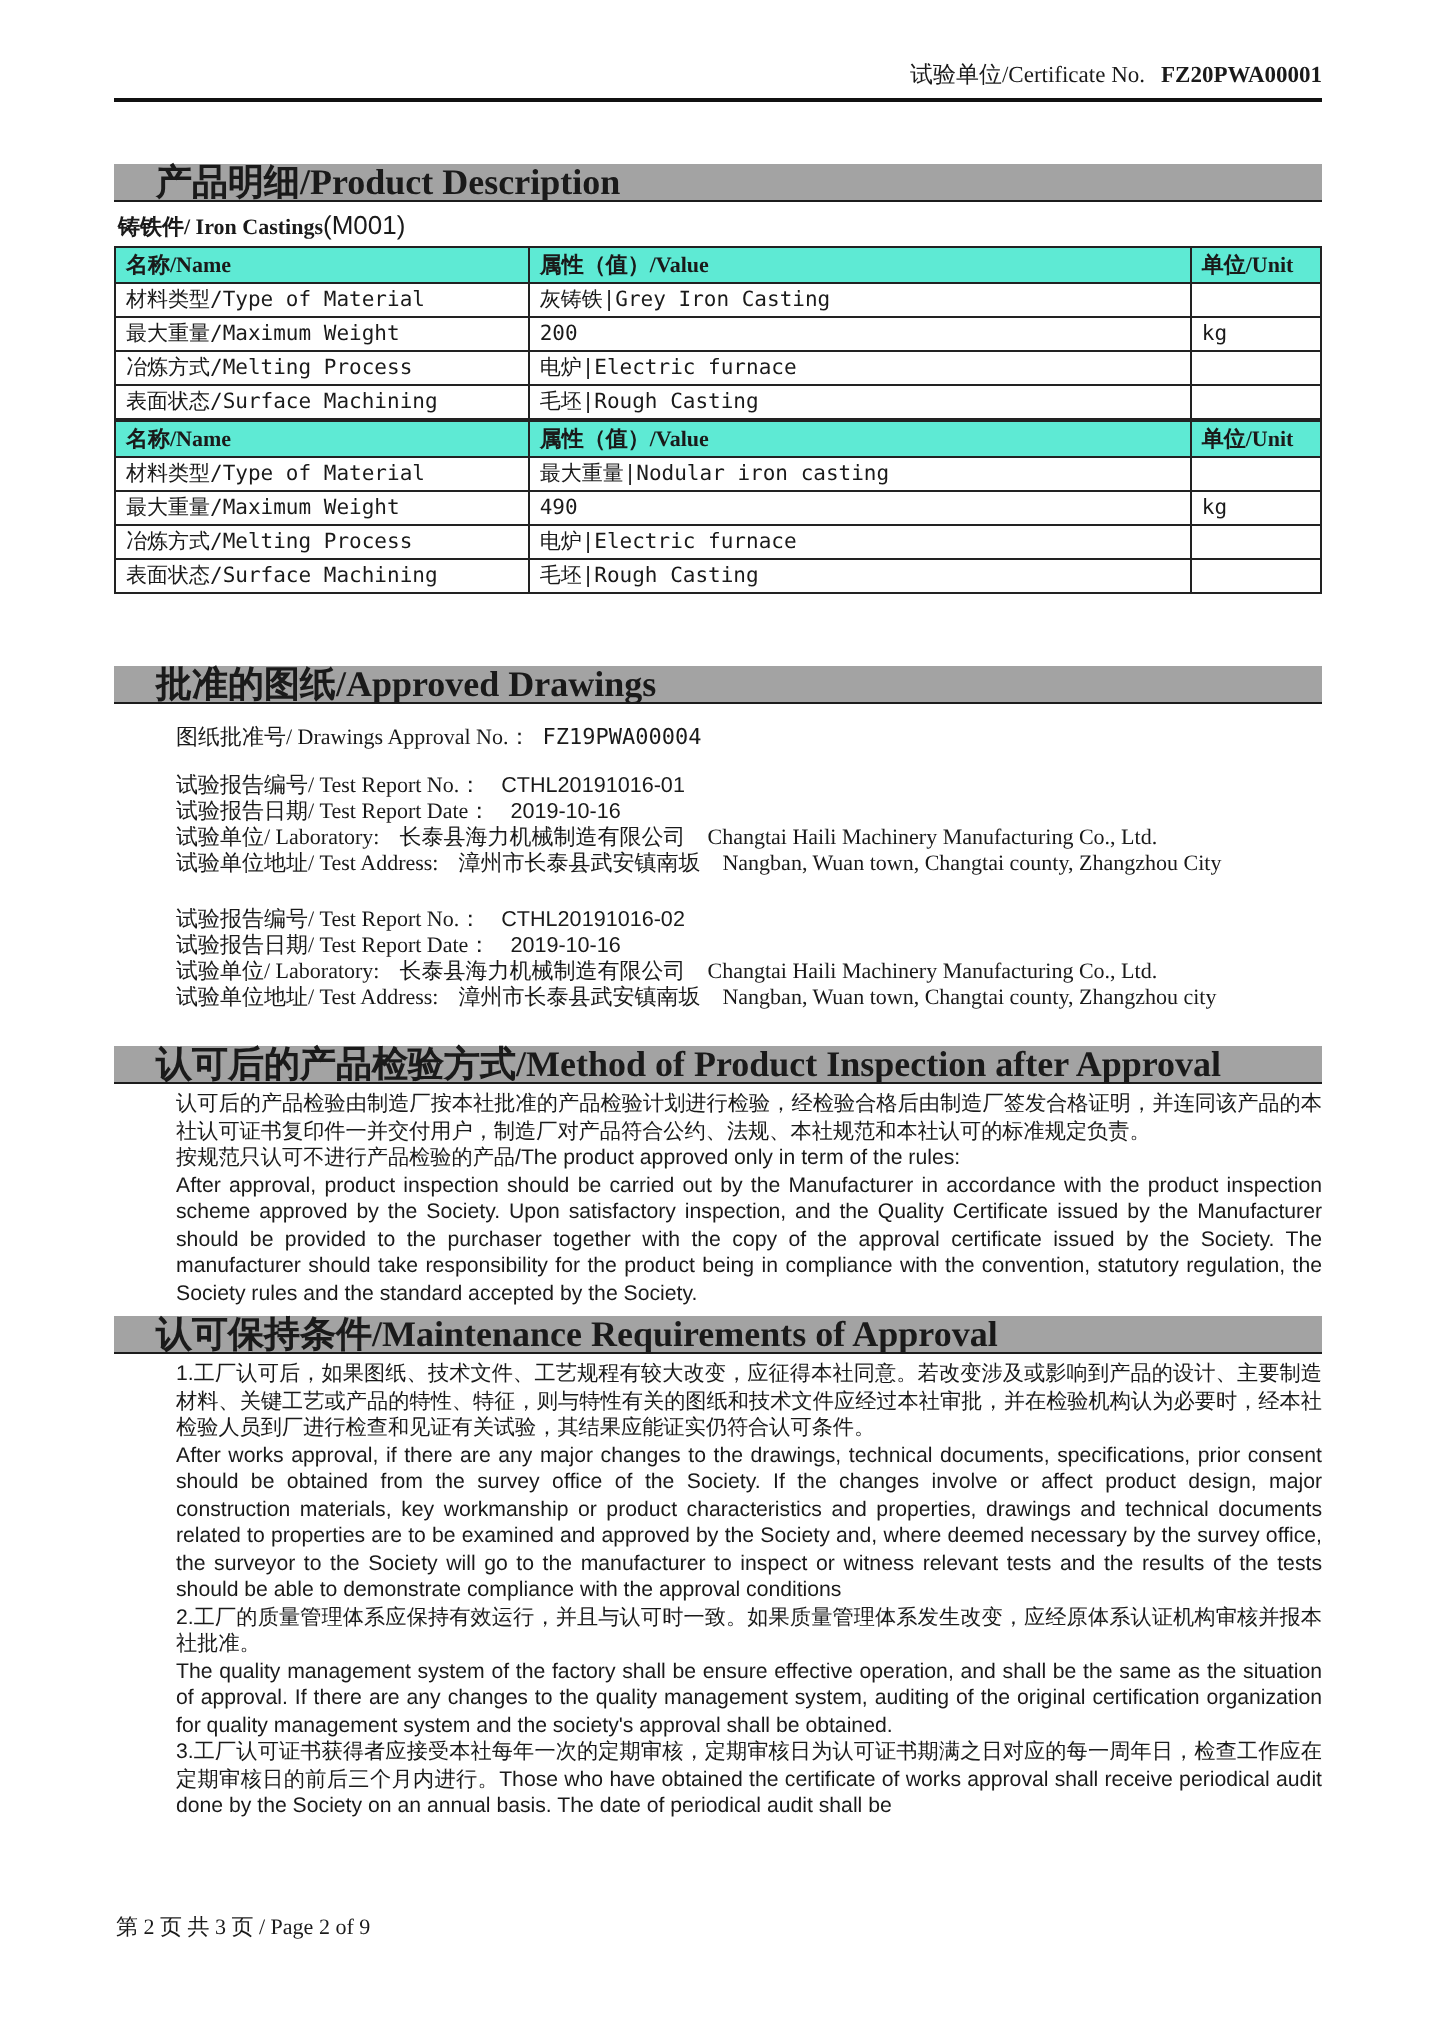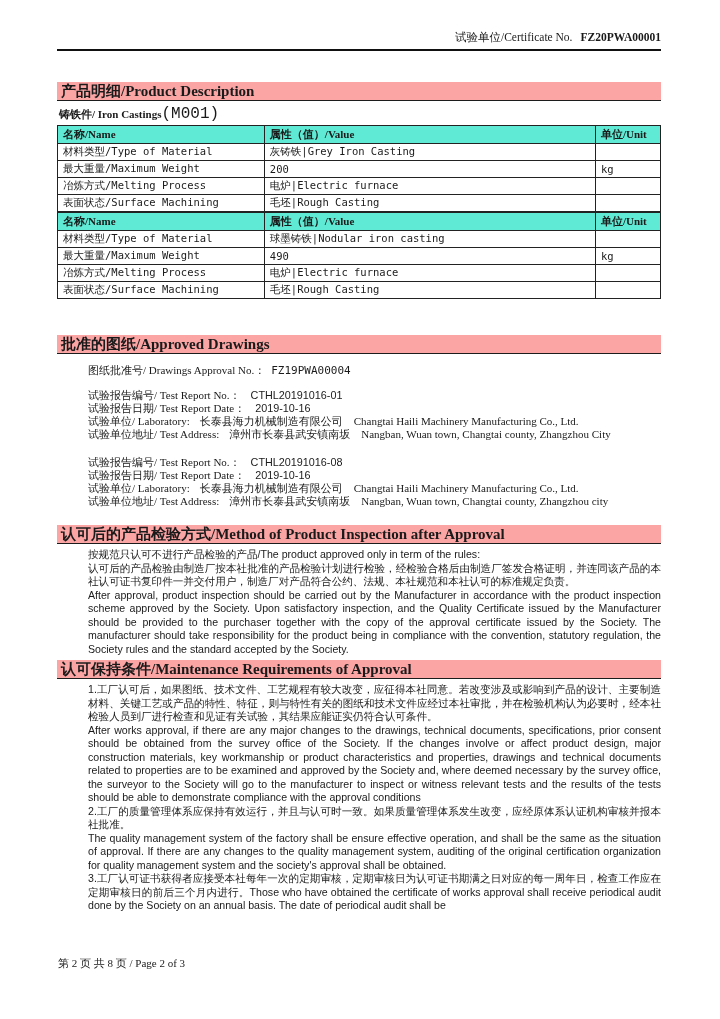--- a/index.html
+++ b/index.html
@@ -21,29 +21,29 @@
   }
   .cert-header .cert-no { font-weight:bold; margin-left:8px; }
   .header-rule {
     position:absolute; top:49px; left:57px; width:604px; height:2px;
     background:#111;
   }
 
   .content { position:absolute; top:82px; left:57px; width:604px; }
 
   .sec-bar {
-    background:#fca5a5;
+    background:#a3a3a3;
     border-bottom:1.5px solid #1c1c1c;
-    font-weight:bold; font-size:15px;
-    padding:2px 4px 1px 4px;
+    font-weight:bold; font-size:18px;
+    padding:2px 4px 1px 21px;
     line-height:15px;
   }
 
   .tbl-title { margin:4px 0 2px 2px; font-size:11px; font-weight:bold; }
-  .tbl-title .code { font-weight:normal; font-size:16px; font-family:Liberation Mono, monospace; }
+  .tbl-title .code { font-weight:normal; font-size:13px; font-family:Liberation Sans, sans-serif; }
 
   table.prod { width:100%; border-collapse:collapse; table-layout:fixed; }
   table.prod th, table.prod td {
     border:1px solid #222;
     font-size:10.5px;
     padding:1px 5px;
     height:16px;
     overflow:hidden; white-space:nowrap;
     vertical-align:middle;
   }
@@ -137,21 +137,21 @@
           <col class="c-unit">
         </colgroup>
       <tbody>
           <tr>
         <th>名称/Name</th>
         <th>属性（值）/Value</th>
         <th>单位/Unit</th>
       </tr>
       <tr>
         <td>材料类型/Type of Material</td>
-        <td>球墨铸铁|Nodular iron casting</td>
+        <td>最大重量|Nodular iron casting</td>
         <td></td>
       </tr>
       <tr>
         <td>最大重量/Maximum Weight</td>
         <td>490</td>
         <td>kg</td>
       </tr>
       <tr>
         <td>冶炼方式/Melting Process</td>
         <td>电炉|Electric furnace</td>
@@ -181,46 +181,46 @@
       <div class="tr-line">
         <span class="lbl">试验单位/ Laboratory:</span><span class="val">长泰县海力机械制造有限公司　Changtai Haili Machinery Manufacturing Co., Ltd.</span>
       </div>
       <div class="tr-line">
         <span class="lbl">试验单位地址/ Test Address:</span><span class="val">漳州市长泰县武安镇南坂　Nangban, Wuan town, Changtai county, Zhangzhou City</span>
       </div>
     </div>
 
     <div class="report-block second">
       <div class="tr-line">
-        <span class="lbl">试验报告编号/ Test Report No.：</span><span class="val mono">CTHL20191016-08</span>
+        <span class="lbl">试验报告编号/ Test Report No.：</span><span class="val mono">CTHL20191016-02</span>
       </div>
       <div class="tr-line">
         <span class="lbl">试验报告日期/ Test Report Date：</span><span class="val mono">2019-10-16</span>
       </div>
       <div class="tr-line">
         <span class="lbl">试验单位/ Laboratory:</span><span class="val">长泰县海力机械制造有限公司　Changtai Haili Machinery Manufacturing Co., Ltd.</span>
       </div>
       <div class="tr-line">
         <span class="lbl">试验单位地址/ Test Address:</span><span class="val">漳州市长泰县武安镇南坂　Nangban, Wuan town, Changtai county, Zhangzhou city</span>
       </div>
     </div>
 
     <div class="sec-bar bar-inspect">认可后的产品检验方式/Method of Product Inspection after Approval</div>
     <div class="body-text mono">
+      <p>认可后的产品检验由制造厂按本社批准的产品检验计划进行检验，经检验合格后由制造厂签发合格证明，并连同该产品的本社认可证书复印件一并交付用户，制造厂对产品符合公约、法规、本社规范和本社认可的标准规定负责。</p>
       <p>按规范只认可不进行产品检验的产品/The product approved only in term of the rules:</p>
-      <p>认可后的产品检验由制造厂按本社批准的产品检验计划进行检验，经检验合格后由制造厂签发合格证明，并连同该产品的本社认可证书复印件一并交付用户，制造厂对产品符合公约、法规、本社规范和本社认可的标准规定负责。</p>
       <p>After approval, product inspection should be carried out by the Manufacturer in accordance with the product inspection scheme approved by the Society. Upon satisfactory inspection, and the Quality Certificate issued by the Manufacturer should be provided to the purchaser together with the copy of the approval certificate issued by the Society. The manufacturer should take responsibility for the product being in compliance with the convention, statutory regulation, the Society rules and the standard accepted by the Society.</p>
     </div>
 
     <div class="sec-bar bar-maintain">认可保持条件/Maintenance Requirements of Approval</div>
     <div class="body-text mono">
       <p>1.工厂认可后，如果图纸、技术文件、工艺规程有较大改变，应征得本社同意。若改变涉及或影响到产品的设计、主要制造材料、关键工艺或产品的特性、特征，则与特性有关的图纸和技术文件应经过本社审批，并在检验机构认为必要时，经本社检验人员到厂进行检查和见证有关试验，其结果应能证实仍符合认可条件。</p>
       <p>After works approval, if there are any major changes to the drawings, technical documents, specifications, prior consent should be obtained from the survey office of the Society. If the changes involve or affect product design, major construction materials, key workmanship or product characteristics and properties, drawings and technical documents related to properties are to be examined and approved by the Society and, where deemed necessary by the survey office, the surveyor to the Society will go to the manufacturer to inspect or witness relevant tests and the results of the tests should be able to demonstrate compliance with the approval conditions</p>
       <p>2.工厂的质量管理体系应保持有效运行，并且与认可时一致。如果质量管理体系发生改变，应经原体系认证机构审核并报本社批准。</p>
       <p>The quality management system of the factory shall be ensure effective operation, and shall be the same as the situation of approval. If there are any changes to the quality management system, auditing of the original certification organization for quality management system and the society's approval shall be obtained.</p>
       <p>3.工厂认可证书获得者应接受本社每年一次的定期审核，定期审核日为认可证书期满之日对应的每一周年日，检查工作应在定期审核日的前后三个月内进行。Those who have obtained the certificate of works approval shall receive periodical audit done by the Society on an annual basis. The date of periodical audit shall be</p>
     </div>
 
   </div>
 
-  <div class="page-footer">第 2 页 共 8 页 / Page 2 of 3</div>
+  <div class="page-footer">第 2 页 共 3 页 / Page 2 of 9</div>
 
 </div>
 
 </body></html>

